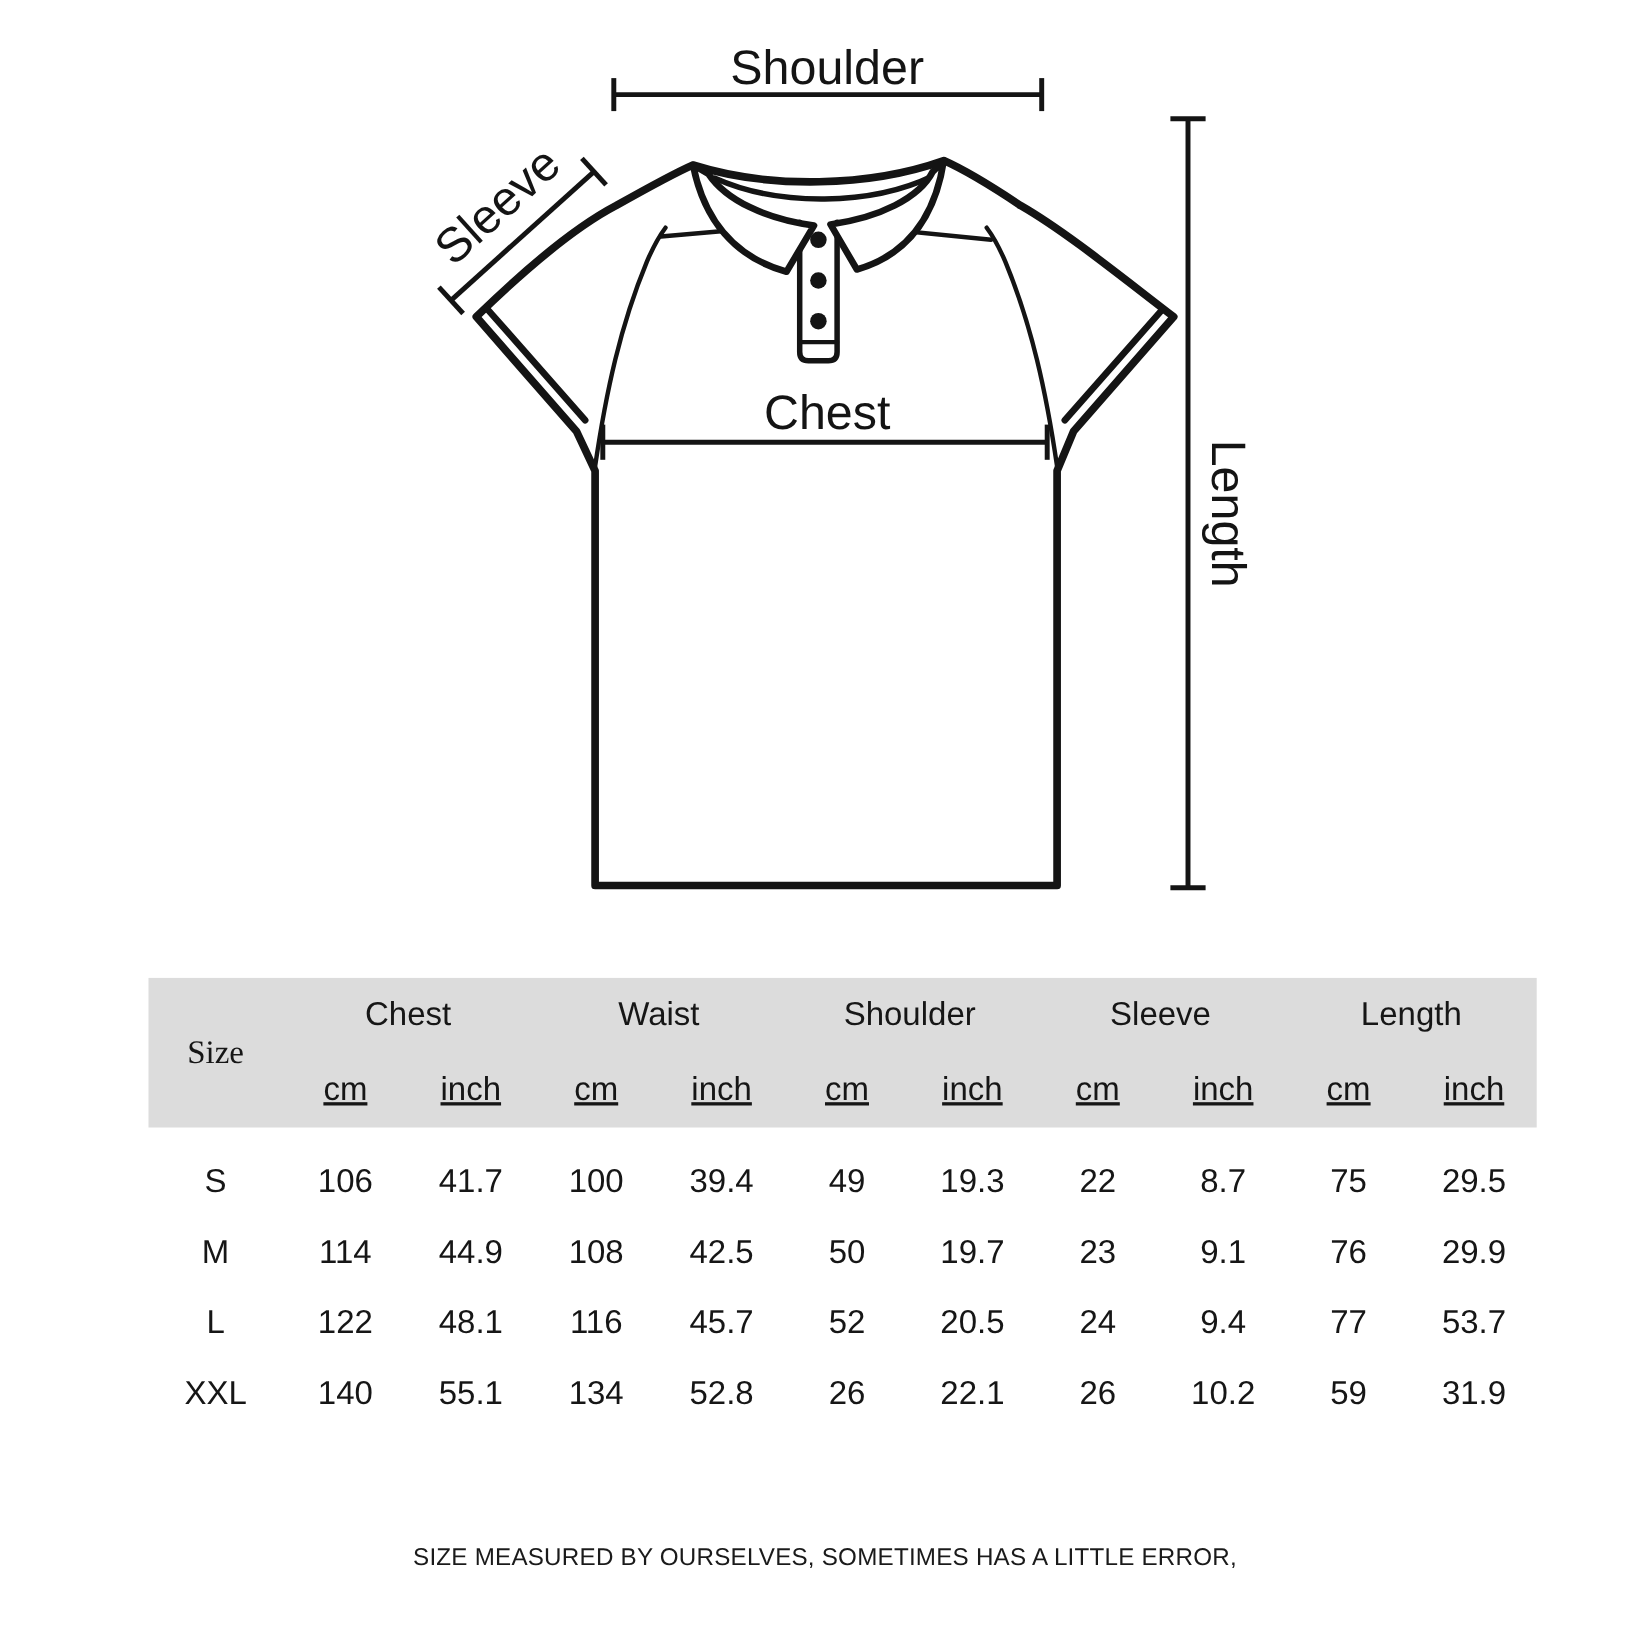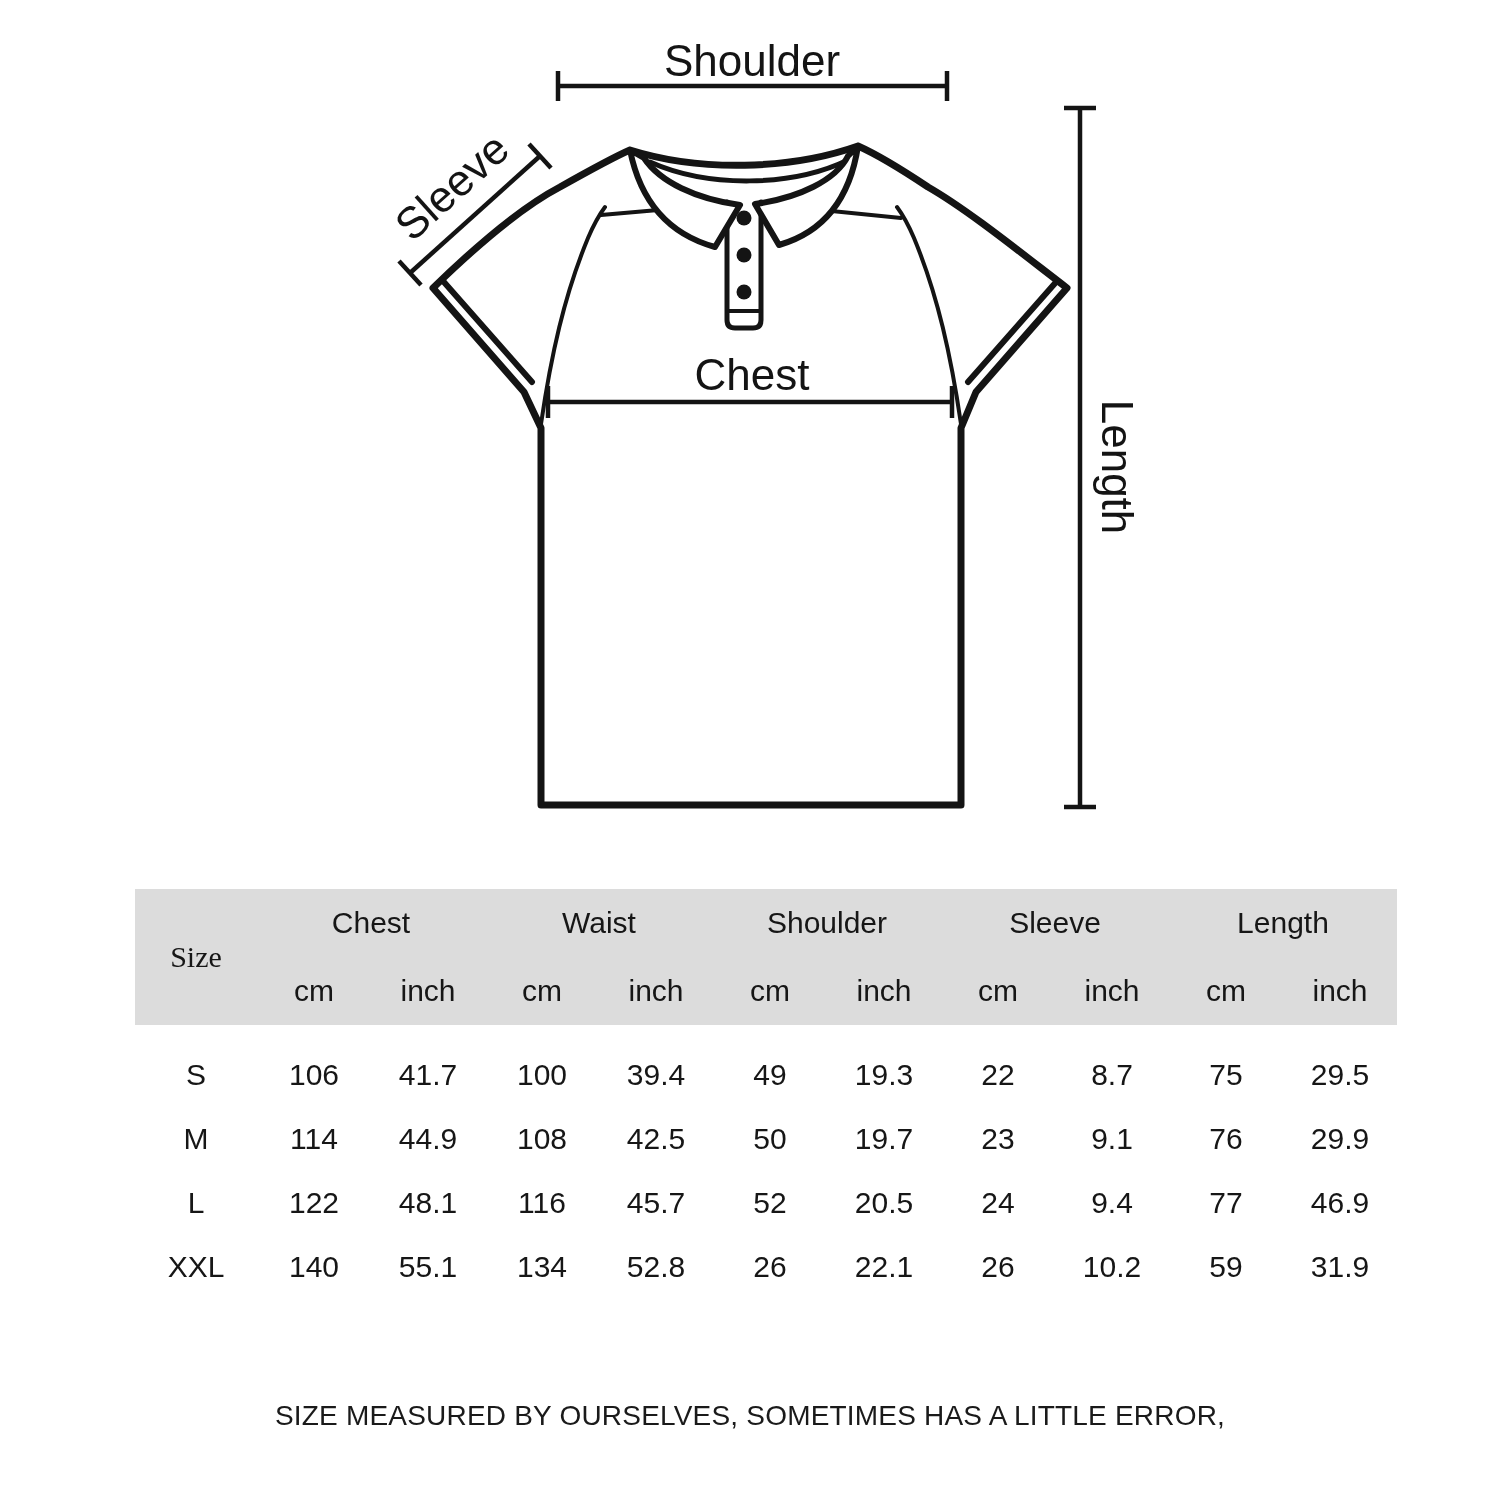--- a/index.html
+++ b/index.html
@@ -22,32 +22,32 @@
     grid-template-rows:68px 68px;
     background:#dcdcdc;
   }
   .cell{display:flex;align-items:center;justify-content:center;font-size:30px;}
   .size-h{grid-row:1/3;grid-column:1;font-family:Liberation Serif, serif;}
   .g1{grid-row:1;grid-column:2/4;}
   .g2{grid-row:1;grid-column:4/6;}
   .g3{grid-row:1;grid-column:6/8;}
   .g4{grid-row:1;grid-column:8/10;}
   .g5{grid-row:1;grid-column:10/12;}
-  .u{grid-row:2;}
+  .u{grid-row:2;text-decoration:underline;}
   .tbody{padding-top:18px;}
   .trow{
     display:grid;
     grid-template-columns:122px repeat(10,114px);
     height:64px;
   }
   .trow .cell{font-size:30px;}
   
   .footer{
     position:absolute;left:0;top:1392px;width:1500px;
-    text-align:center;font-size:28px;line-height:47px;color:#1a1a1a;
+    text-align:center;font-size:22px;line-height:47px;color:#1a1a1a;
     letter-spacing:0.2px;
   }
 </style>
 </head>
 <body>
 
 <div class="sheet">
 
   <svg class="diagram" width="1500" height="880" viewBox="0 0 1500 880">
 
@@ -166,21 +166,21 @@
         <div class="cell">L</div>
         <div class="cell">122</div>
         <div class="cell">48.1</div>
         <div class="cell">116</div>
         <div class="cell">45.7</div>
         <div class="cell">52</div>
         <div class="cell">20.5</div>
         <div class="cell">24</div>
         <div class="cell">9.4</div>
         <div class="cell">77</div>
-        <div class="cell">46.9</div>
+        <div class="cell">53.7</div>
       </div>
       <div class="trow">
         <div class="cell">XXL</div>
         <div class="cell">140</div>
         <div class="cell">55.1</div>
         <div class="cell">134</div>
         <div class="cell">52.8</div>
         <div class="cell">26</div>
         <div class="cell">22.1</div>
         <div class="cell">26</div>

